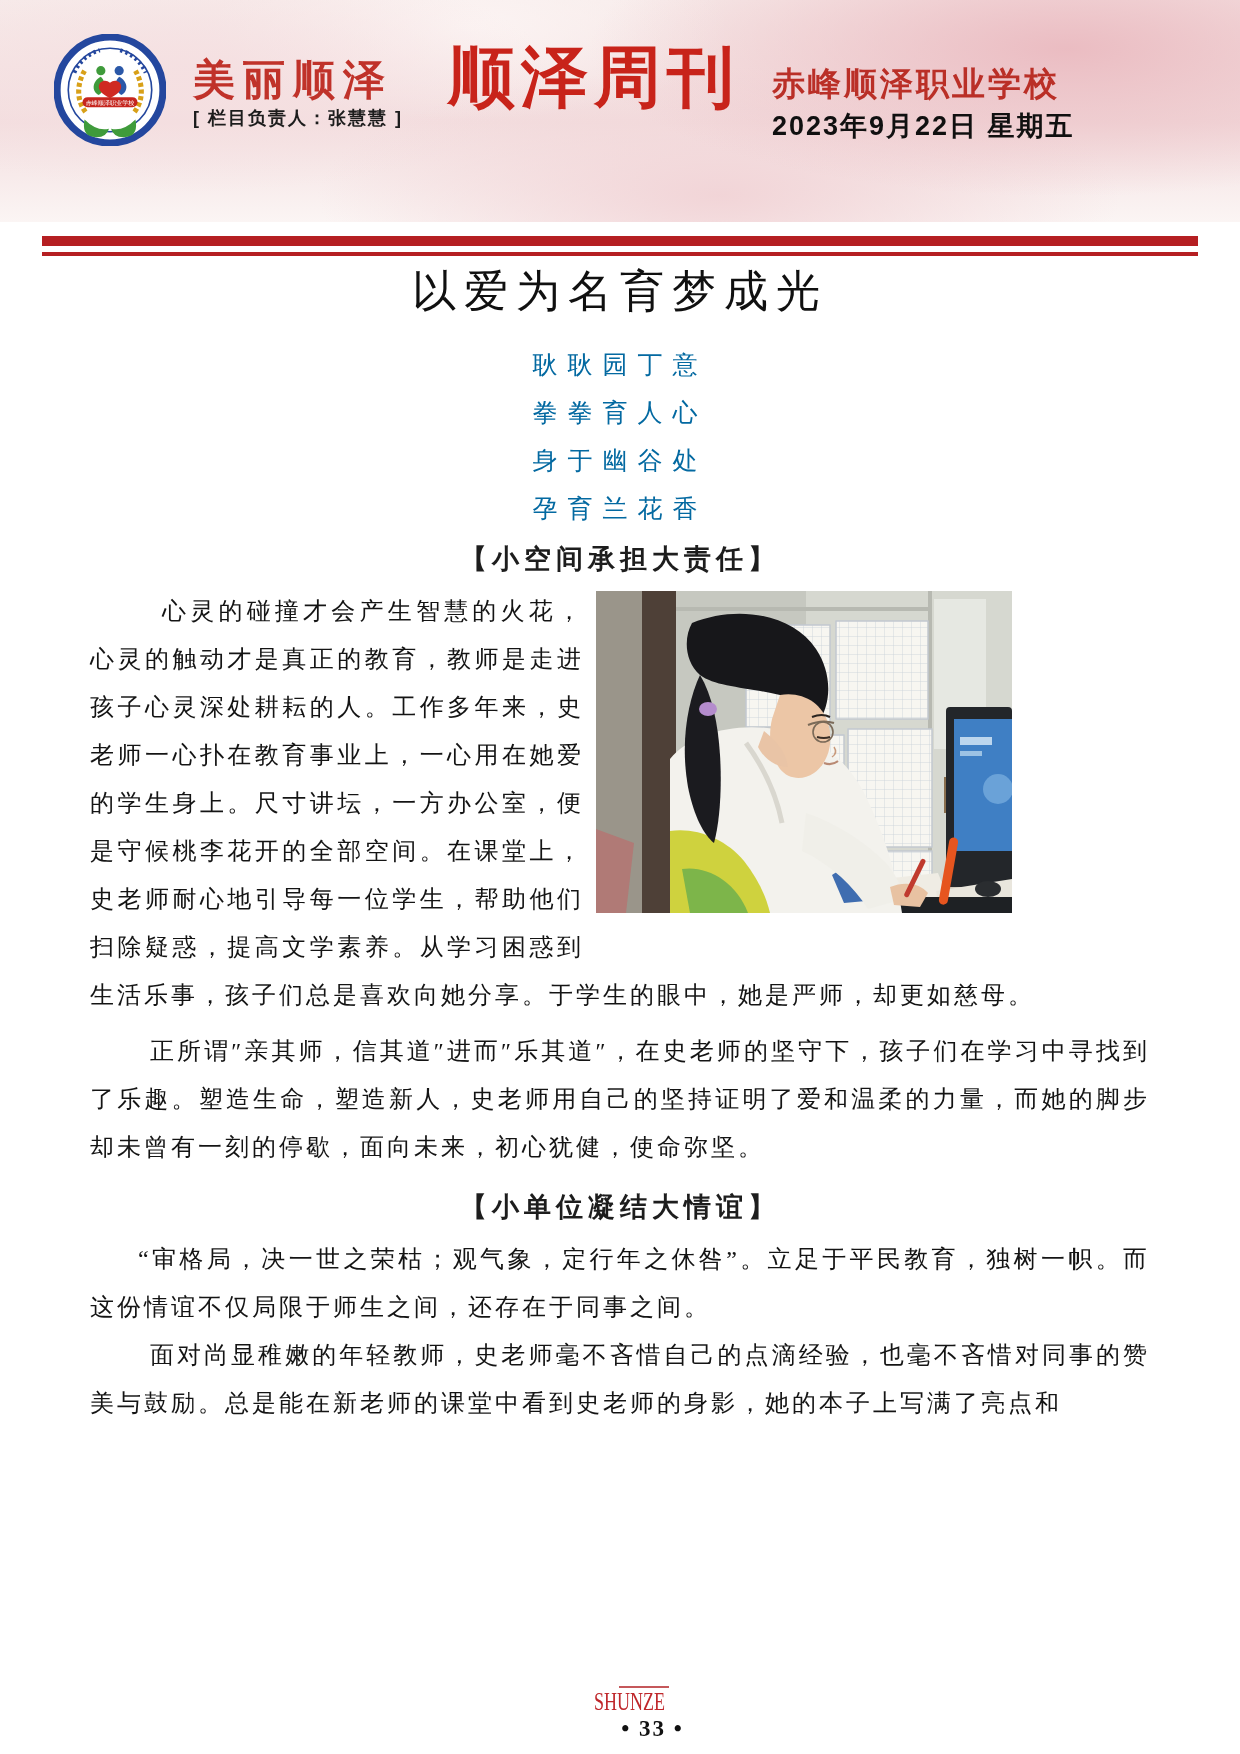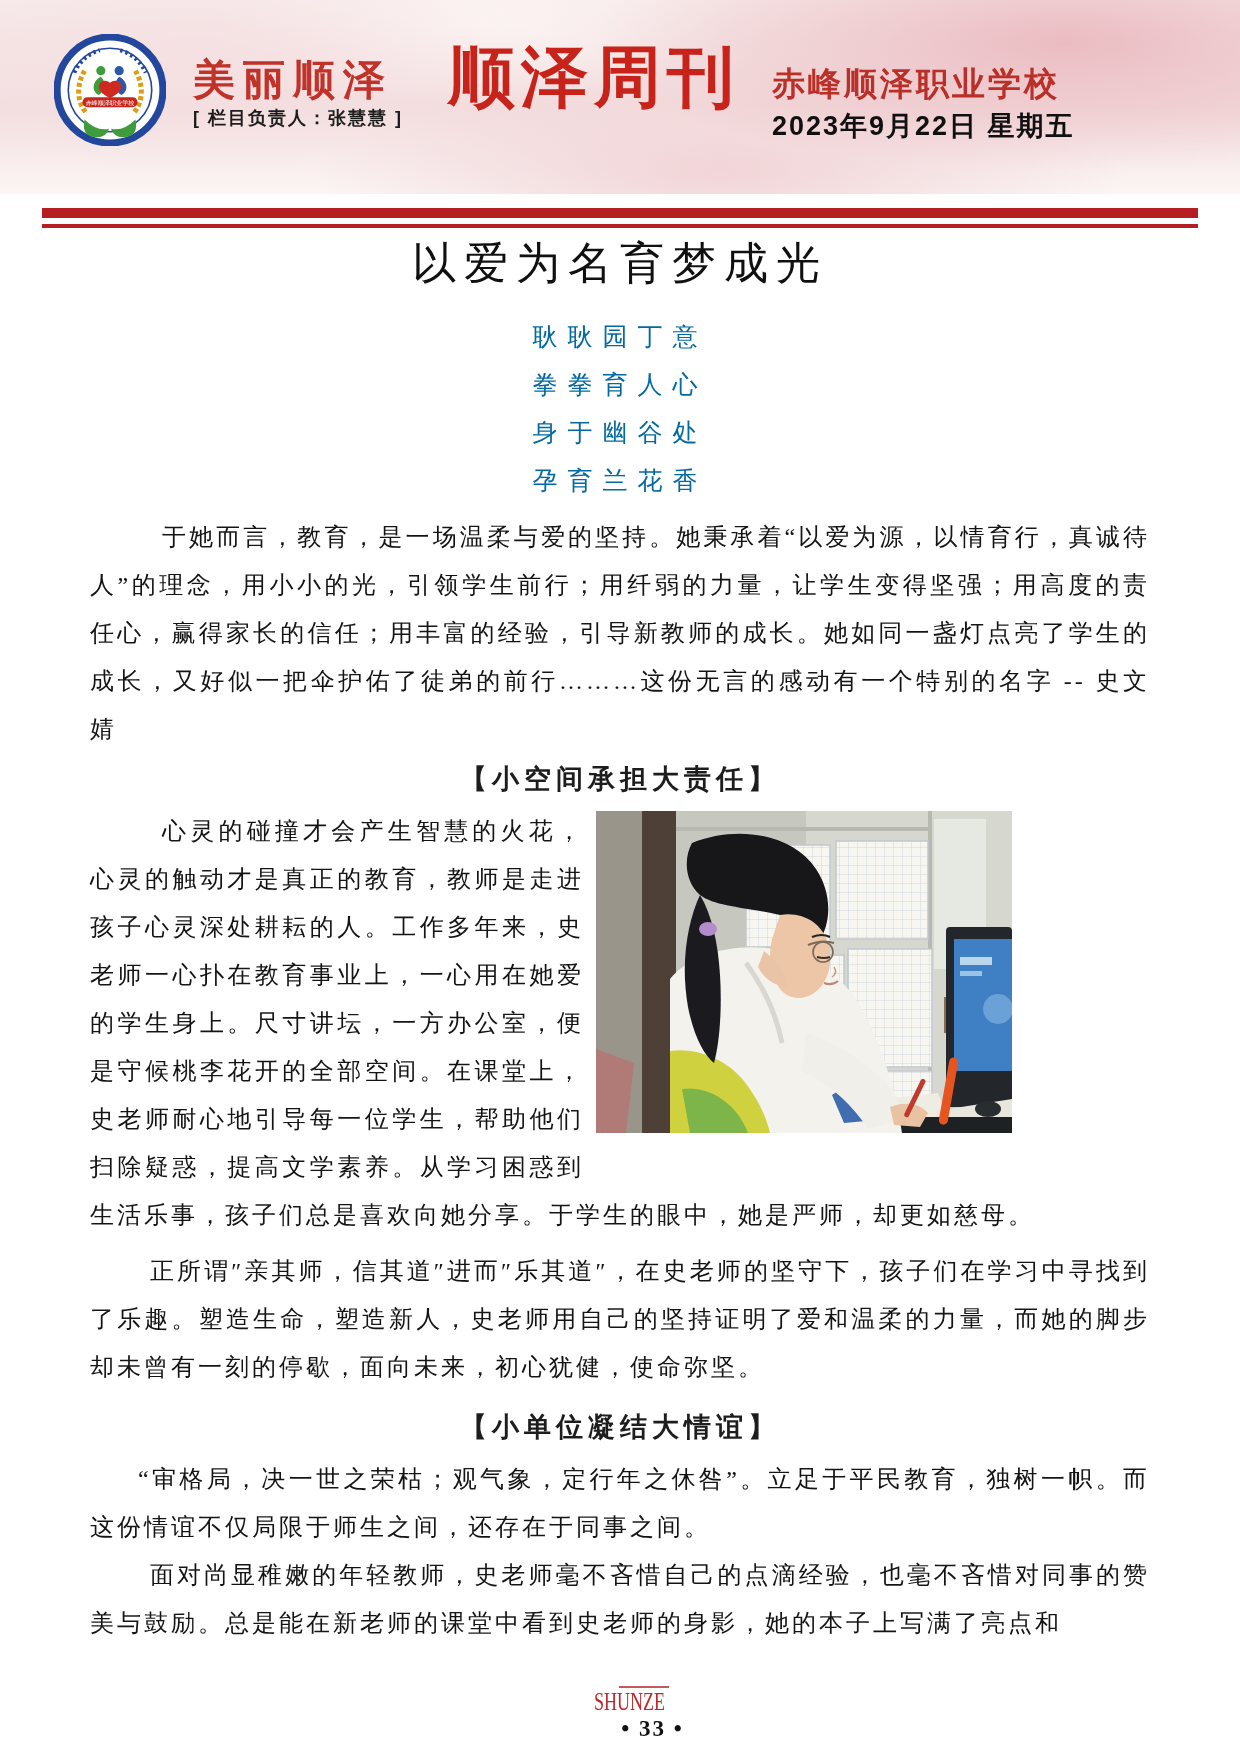--- a/index.html
+++ b/index.html
@@ -6,21 +6,21 @@
   html,body { background:#ffffff; }
   .page {
     position:relative; width:1240px; height:1754px; margin:0 auto;
     background:#ffffff; overflow:hidden;
     font-family:"Liberation Serif","DejaVu Serif",serif;
     color:#141414;
   }
 
   
   .band {
-    position:relative; width:1240px; height:194px;
+    position:relative; width:1240px; height:222px;
     background:
       radial-gradient(55% 95% at 86% 22%, rgba(234,186,192,.95), rgba(234,186,192,0) 70%),
       radial-gradient(45% 80% at 58% 88%, rgba(241,211,214,.95), rgba(241,211,214,0) 72%),
       radial-gradient(38% 70% at 16% 34%, rgba(245,223,225,.85), rgba(245,223,225,0) 75%),
       radial-gradient(30% 60% at 38% 12%, rgba(252,245,244,.9), rgba(252,245,244,0) 70%),
       linear-gradient(180deg,#f7ebea 0%,#f3dedf 55%,#fbf5f4 100%);
   }
   .logo { position:absolute; left:54px; top:34px; width:112px; height:112px; }
   .col-title {
     position:absolute; left:193px; top:52px;
@@ -133,21 +133,20 @@
   <div class="content">
     <div class="a-title">以爱为名育梦成光</div>
 
     <div class="poem">
       <div>耿耿园丁意</div>
       <div>拳拳育人心</div>
       <div>身于幽谷处</div>
       <div>孕育兰花香</div>
     </div>
 
-    <p class="para p-intro">于她而言，教育，是一场温柔与爱的坚持。她秉承着“以爱为源，以情育行，真诚待人”的理念，用小小的光，引领学生前行；用纤弱的力量，让学生变得坚强；用高度的责任心，赢得家长的信任；用丰富的经验，引导新教师的成长。她如同一盏灯点亮了学生的成长，又好似一把伞护佑了徒弟的前行………这份无言的感动有一个特别的名字 -- 史文婧</p>
 
     <div class="sec-head">【小空间承担大责任】</div>
 
     <div class="photo">
       <svg viewBox="0 0 416 322" preserveAspectRatio="none">
         <defs>
           <pattern id="grid" width="9" height="9" patternUnits="userSpaceOnUse">
             <path d="M9 0 H0 V9" fill="none" stroke="#c9cfd8" stroke-width="0.8"></path>
           </pattern>
         </defs>

